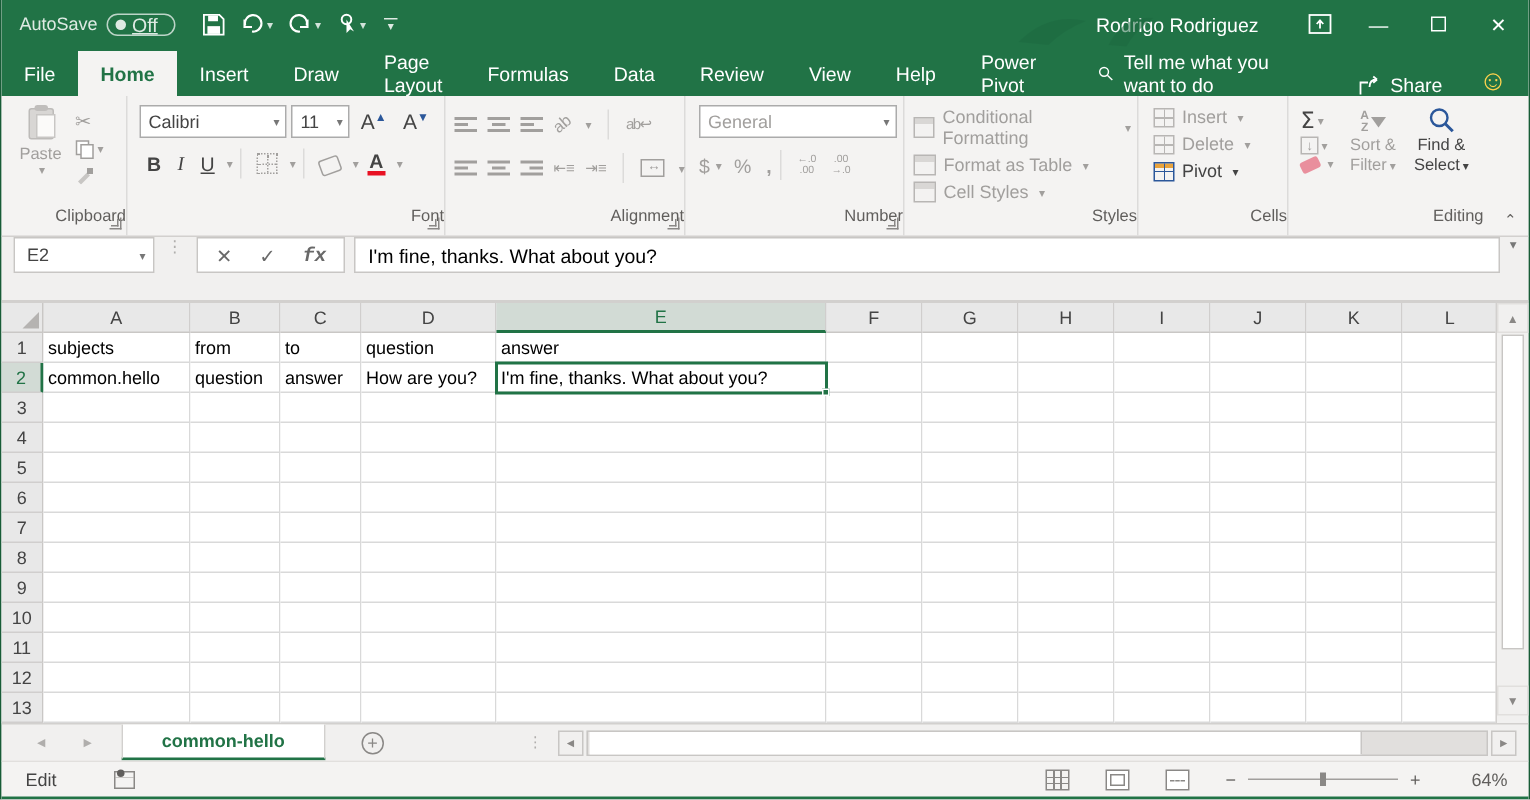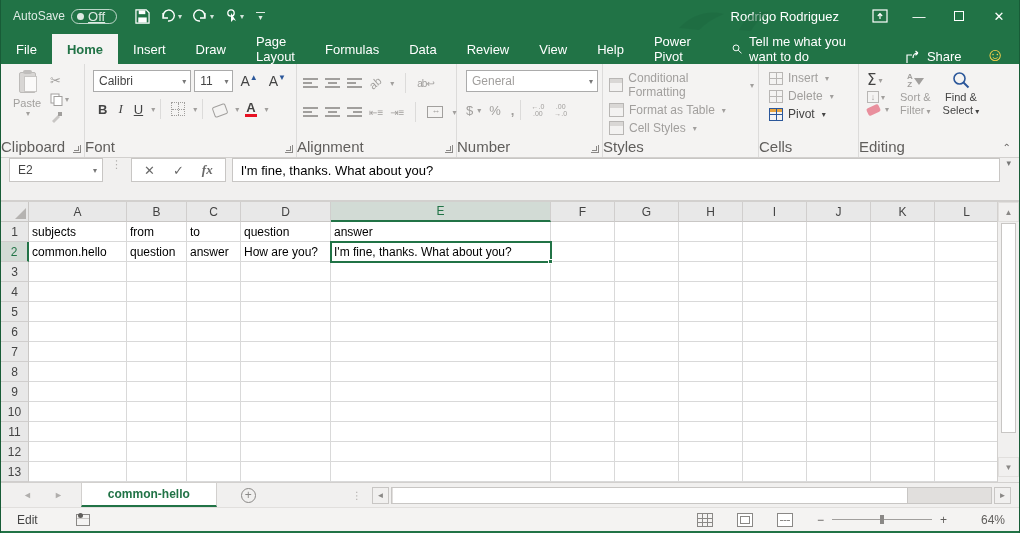--- a/index.html
+++ b/index.html
@@ -44,21 +44,21 @@
     margin-left: 26px; }
   .share { display: flex; align-items: center; gap: 6px; color: #fff; font-size: 13px;
     margin-left: 38px; }
   .smiley { margin-left: 24px; margin-right: 14px; display: flex; align-items: center; }
   .smiley span { color: #ffd34d; font-size: 19px; line-height: 19px; }
   
   .ribbon { position: absolute; left: 0; top: 64px; width: 100%; height: 94px;
     background: #f4f3f2; border-bottom: 1px solid #d2d0ce; display: flex; }
   .rgroup { display: flex; flex-direction: column; border-right: 1px solid #dcdbda; position: relative; }
   .rg-body { flex: 1; display: flex; padding: 6px 4px 0 6px; }
-  .rg-label { height: 19px; text-align: left; font-size: 15px; color: #605e5c; position: relative; }
+  .rg-label { height: 19px; text-align: right; font-size: 11px; color: #605e5c; position: relative; }
   .launcher { position: absolute; right: 3px; bottom: 4px; width: 8px; height: 8px;
     border-right: 1px solid #8a8886; border-bottom: 1px solid #8a8886; }
   .launcher::after { content: ""; position: absolute; right: 1px; bottom: 1px; width: 4px; height: 4px;
     border-right: 1px solid #8a8886; border-bottom: 1px solid #8a8886; transform: rotate(0deg); }
   .dis { color: #a19f9d !important; }
   .en { color: #444; }
   
   .paste-big { width: 40px; display: flex; flex-direction: column; align-items: center;
     font-size: 11px; color: #a19f9d; padding-top: 2px; }
   .clip-icon { width: 17px; height: 21px; border: 1px solid #bdbbb9; border-radius: 2px;
@@ -139,21 +139,21 @@
   .formula-band { position: absolute; left: 0; top: 158px; width: 100%; height: 44px;
     background: #f1f0ef; border-bottom: 2px solid #d2d0ce; display: flex; }
   .namebox { margin-left: 8px; width: 94px; height: 24px; background: #fff;
     border: 1px solid #c8c6c4; display: flex; align-items: center; font-size: 12px; color: #444;
     padding-left: 8px; }
   .namebox .cdrop { margin-left: auto; padding-right: 5px; color: #777; font-size: 8px; }
   .fb-dots { color: #b0aeac; font-size: 11px; margin: 0 8px; letter-spacing: 1px; }
   .fb-btns { display: flex; align-items: center; gap: 2px; background: #fff;
     border: 1px solid #c8c6c4; height: 24px; padding: 0 4px; }
   .fb-btn { font-size: 13px; color: #696969; padding: 0 8px; }
-  .fb-fx { font-style: italic; font-family: Liberation Serif, serif; font-weight: bold; color: #696969; }
+  .fb-fx { font-style: italic; font-family: Liberation Mono, monospace; font-weight: bold; color: #696969; }
   .fb-input { flex: 1; margin-left: 6px; margin-right: 6px; height: 24px; background: #fff;
     border: 1px solid #c8c6c4; display: flex; align-items: center; font-size: 13px; color: #000;
     padding-left: 8px; }
   .fb-expand { color: #777; font-size: 9px; margin-right: 8px; }
   
   .grid { position: absolute; left: 0; top: 202px; width: 998px; height: 280px; background: #fff; }
   .col-headers { display: flex; height: 20px; }
   .corner { width: 28px; height: 20px; background: #e8e8e8; border-right: 1px solid #c9c7c5;
     border-bottom: 1px solid #c9c7c5; position: relative; }
   .corner::after { content: ""; position: absolute; right: 2px; bottom: 2px; width: 0; height: 0;

